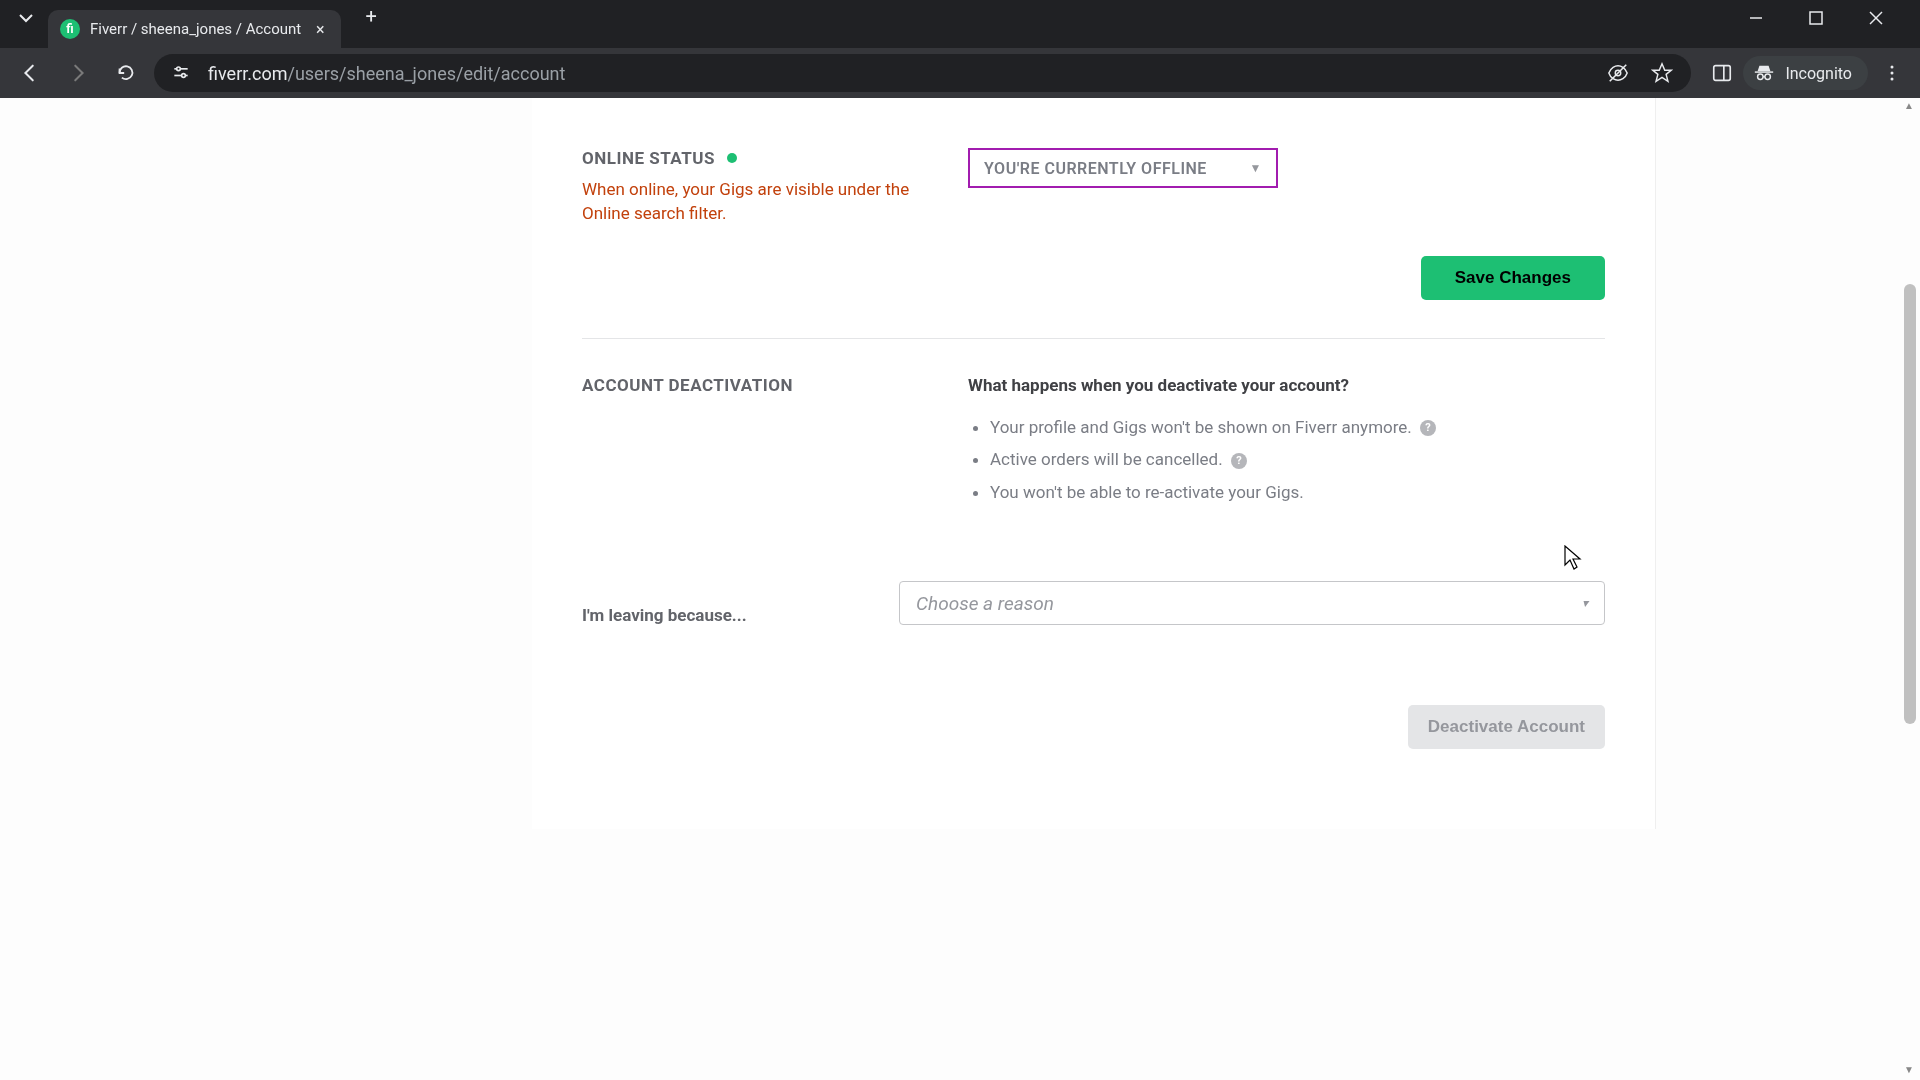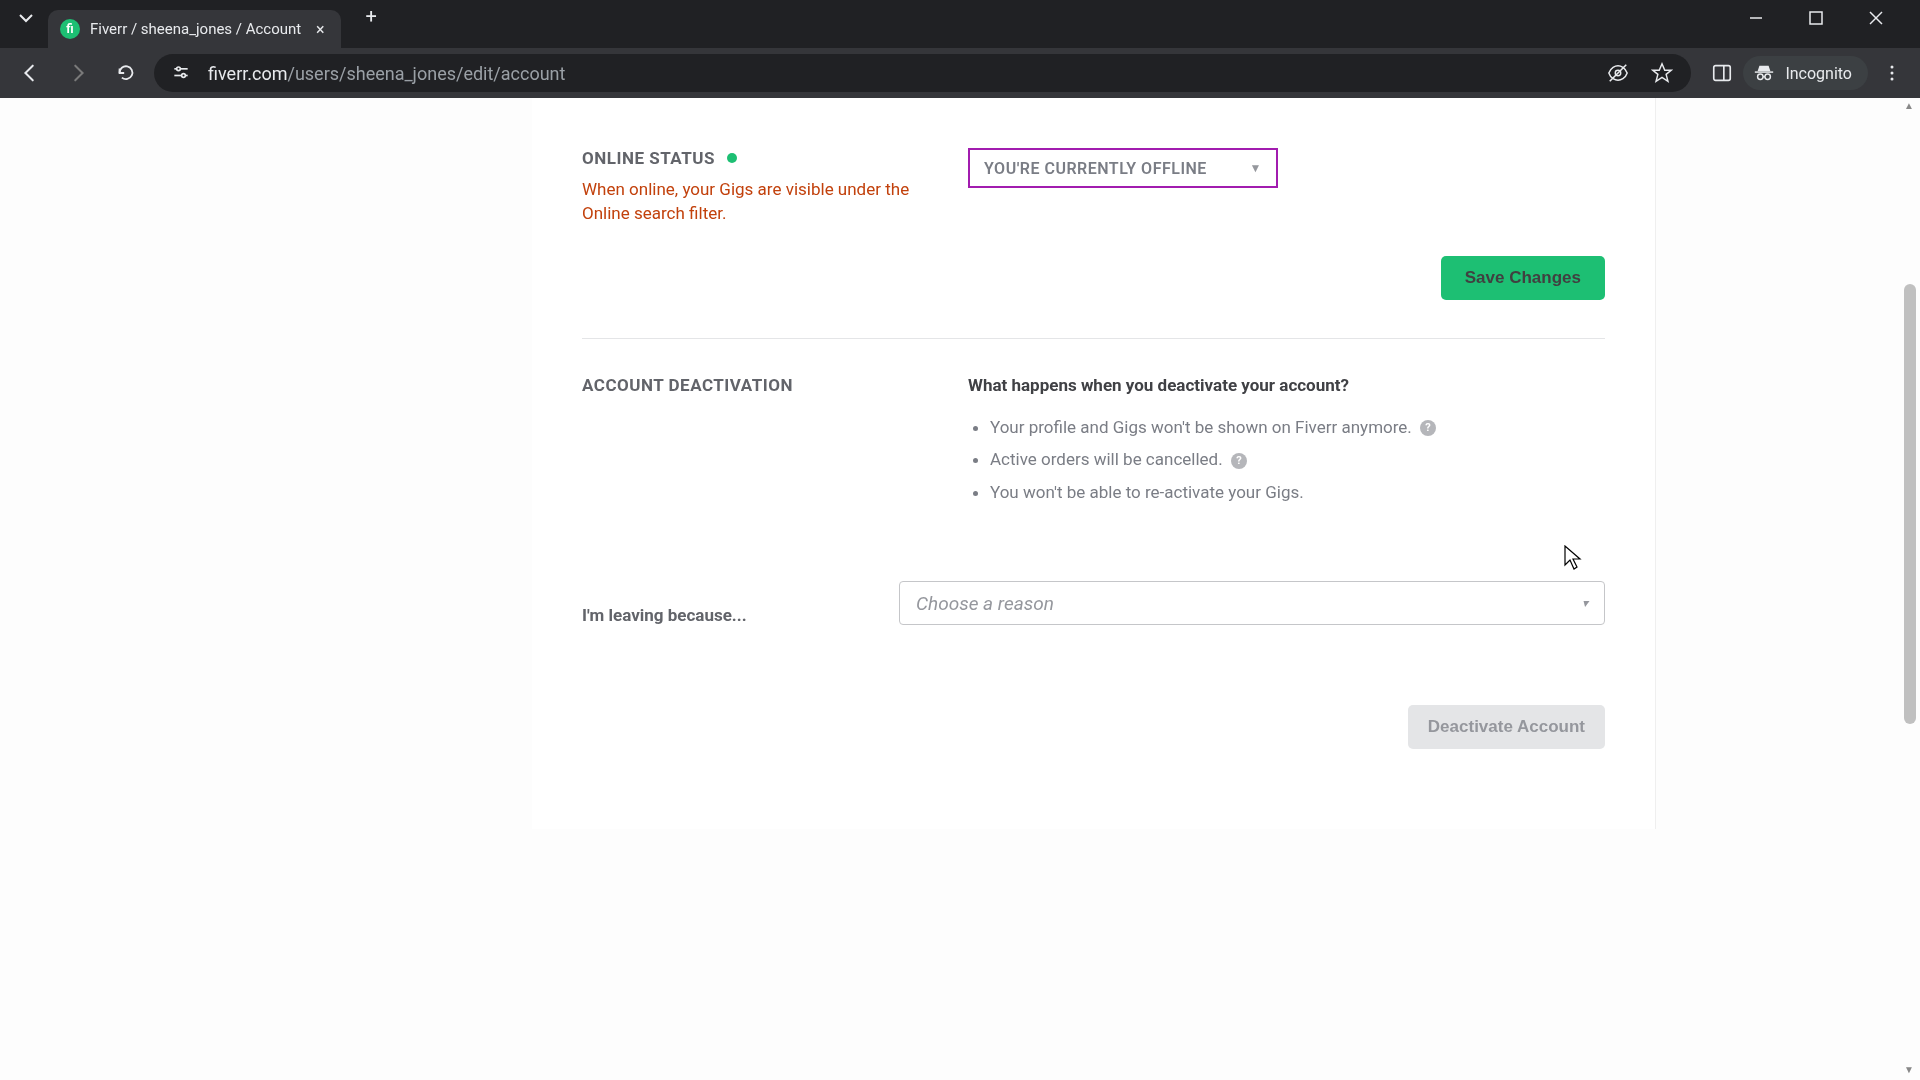--- a/index.html
+++ b/index.html
@@ -282,24 +282,24 @@
     font-size: 12px;
   }
 
   .save-row {
     display: flex;
     justify-content: flex-end;
     padding-bottom: 28px;
   }
   .btn-primary {
     background: #1dbf73;
-    color: #404040;
+    color: #000000;
     border: none;
     border-radius: 5px;
-    padding: 12px 24px;
+    padding: 12px 34px;
     font-size: 17px;
     font-weight: 600;
     cursor: pointer;
   }
 
   hr.divider {
     border: none;
     border-top: 1px solid #e4e5e7;
     margin: 10px 0 36px 0;
   }

